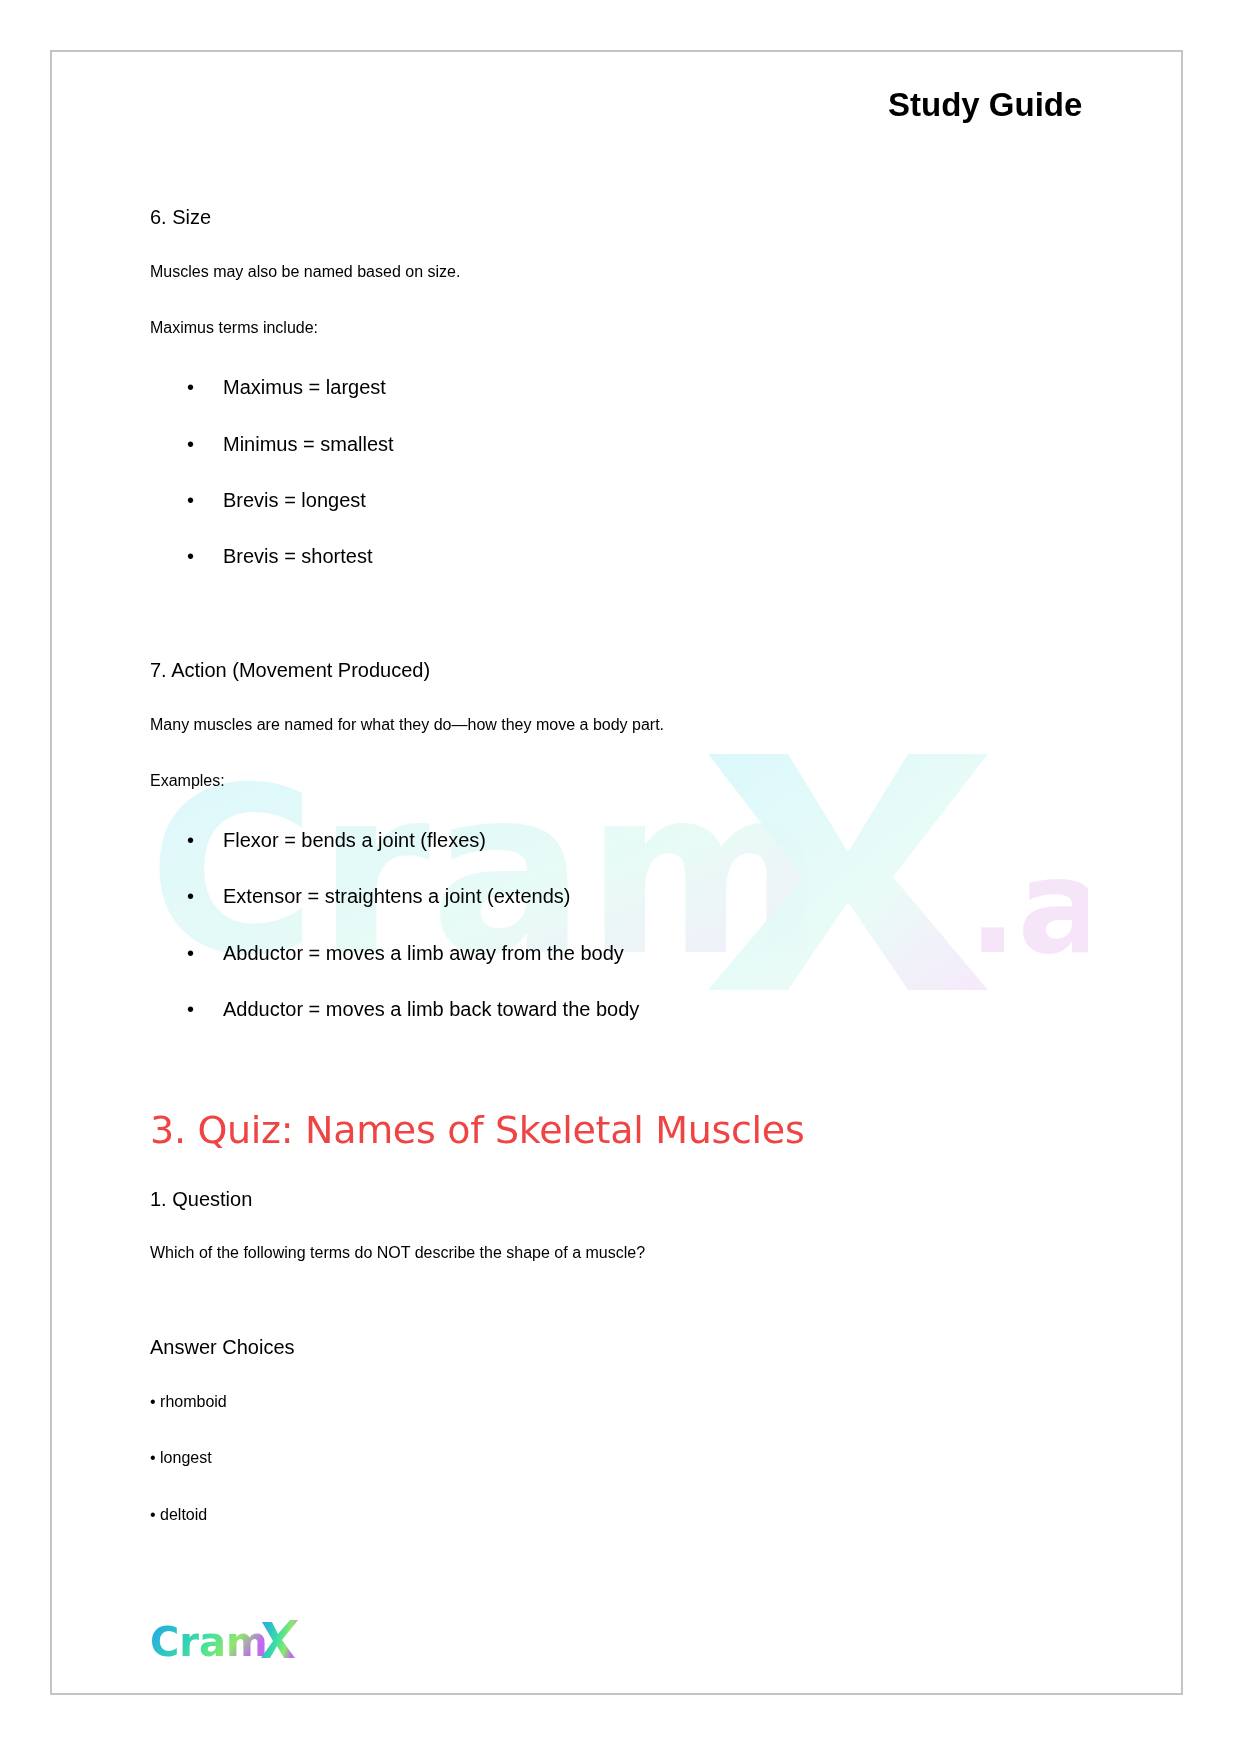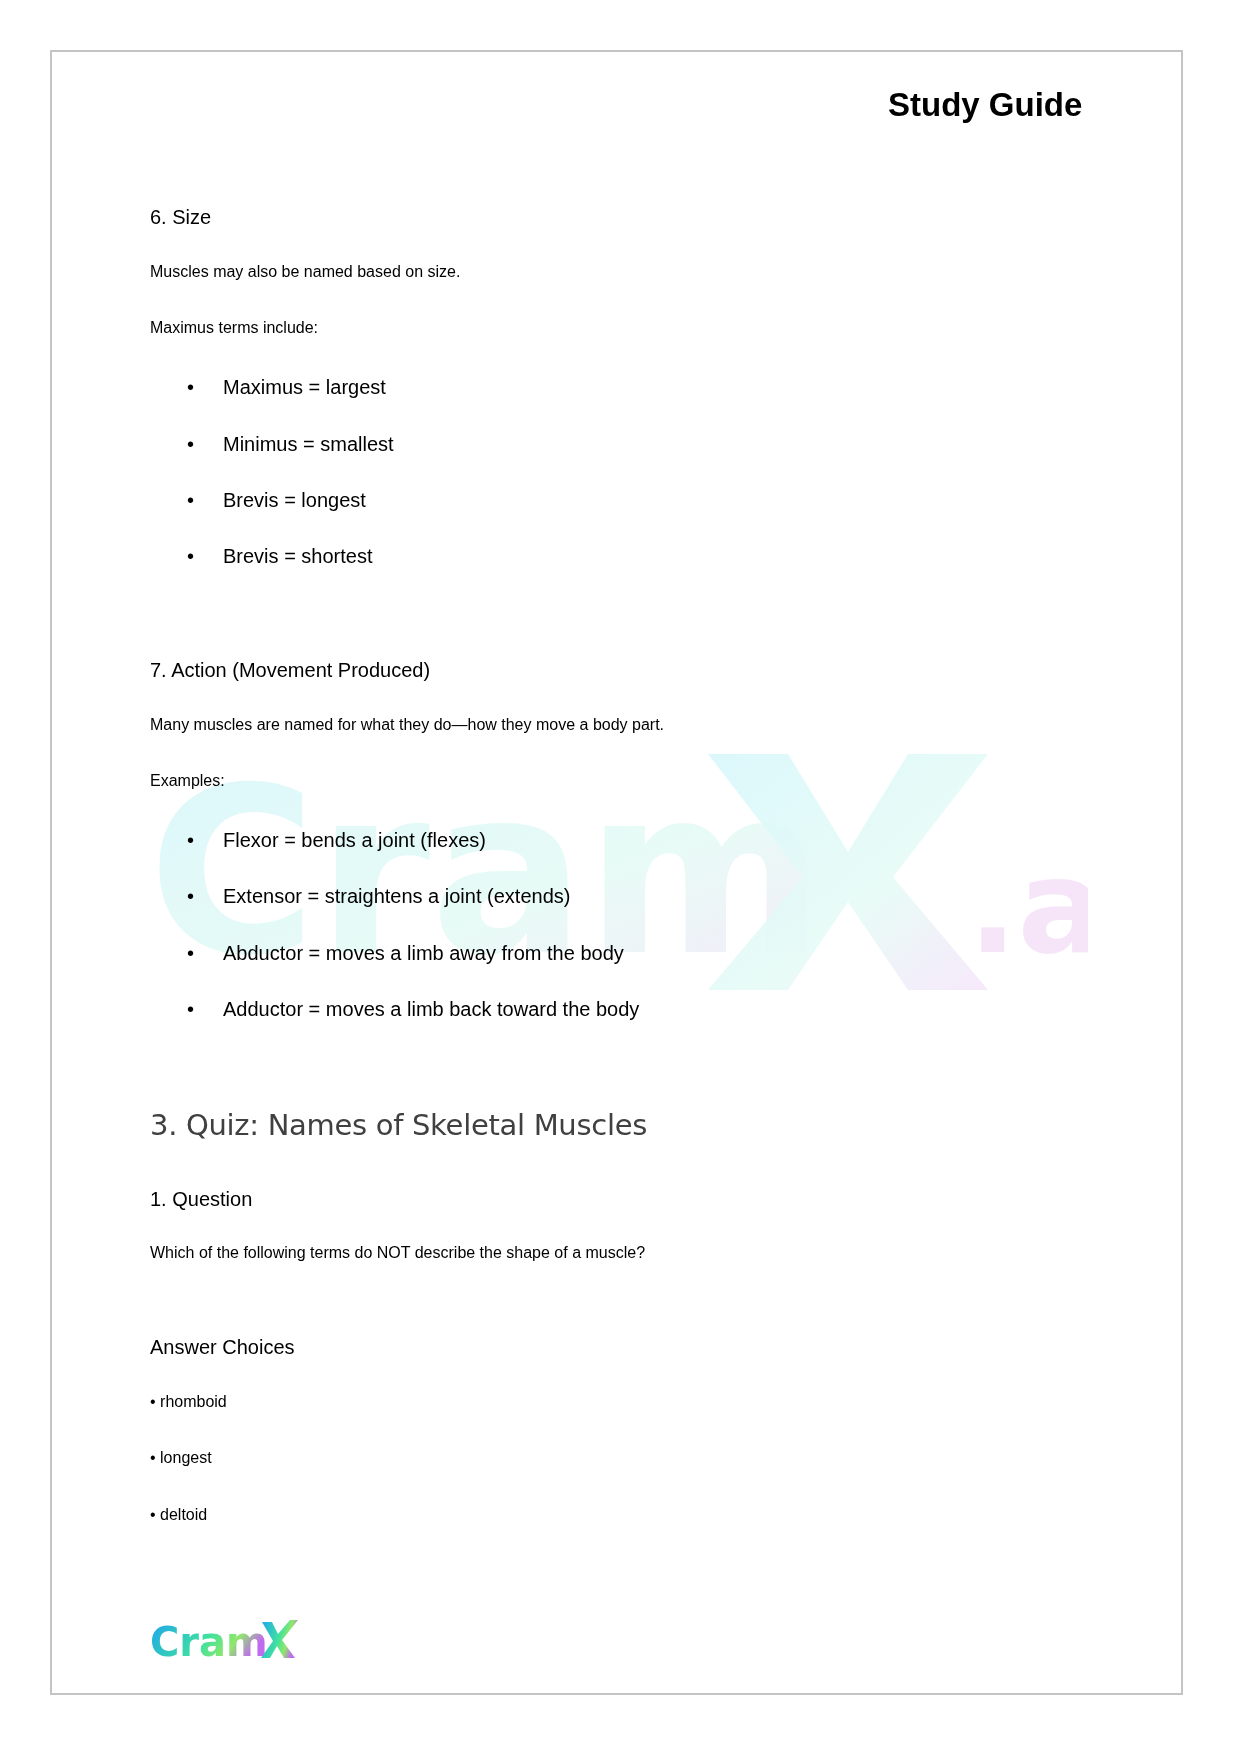--- a/index.html
+++ b/index.html
@@ -8,21 +8,21 @@
   .frame { position:absolute; left:50px; top:50px; width:1133px; height:1645px;
            border:2px solid #c4c4c4; box-sizing:border-box; }
   .abs { position:absolute; white-space:nowrap; }
   .doc-title { left:888px; top:86px; font-size:33px; font-weight:bold; }
   .h-bold { font-size:20px; font-weight:normal; }
   .p { font-size:16px; }
   .bullet { font-size:20px; }
   .bullet .dot { position:absolute; left:0; top:0; }
   .bullet .txt { position:absolute; left:36px; top:0; }
   .bullet b { font-weight:normal; }
-  .section-h { font-family:"DejaVu Sans", sans-serif; font-size:29px; color:#404040; letter-spacing:-0.3px; }
+  .section-h { font-family:"DejaVu Sans", sans-serif; font-size:38px; color:#ef4444; letter-spacing:-0.3px; }
   .watermark { position:absolute; left:148px; top:752px; width:940px; height:240px; pointer-events:none; z-index:0; }
   .content { position:relative; z-index:1; }
   .logo { position:absolute; left:150px; top:1614px; width:150px; height:50px; }
 </style>
 </head>
 <body>
 
 <div class="frame"></div>
 
 <svg class="watermark" viewBox="0 0 940 240">

